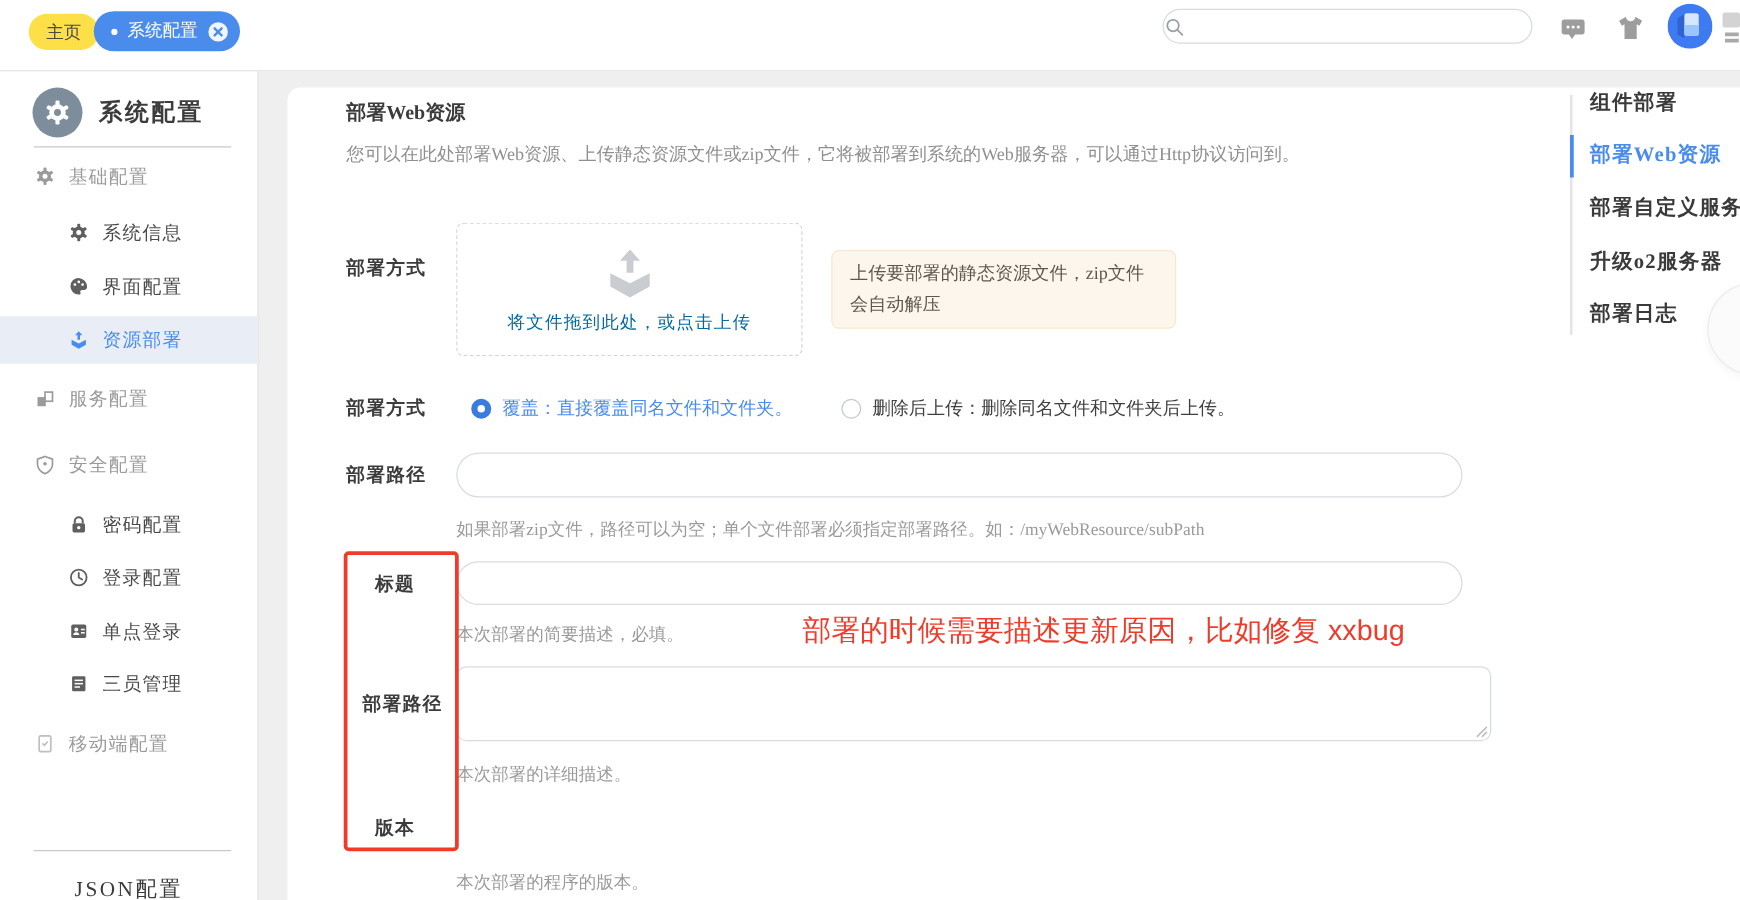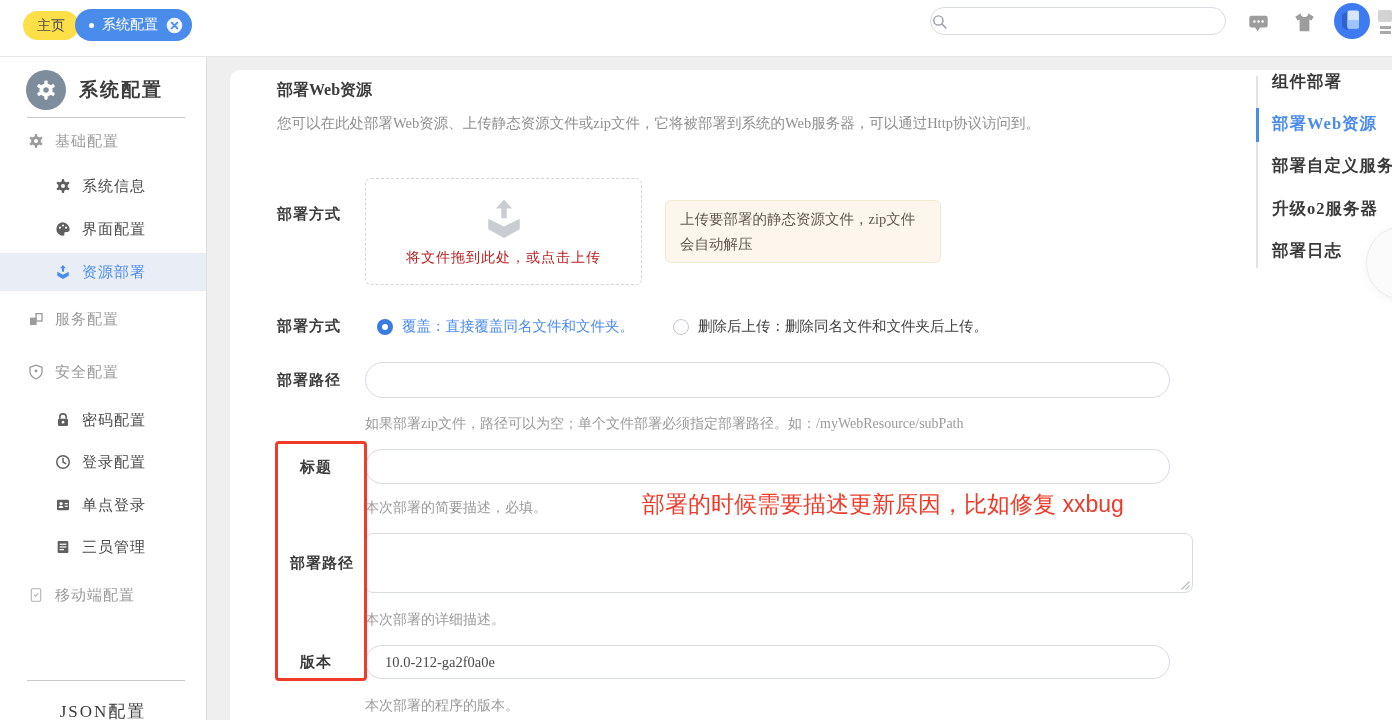--- a/index.html
+++ b/index.html
@@ -48,21 +48,21 @@
 
   
   .card{position:absolute;left:230px;top:70px;width:1162px;height:650px;background:#fff;border-radius:10px 0 0 0;z-index:10;}
   .main{position:absolute;left:230px;top:70px;width:1162px;height:650px;z-index:15;}
   .pg-title{position:absolute;left:47px;top:10px;font-size:16px;font-weight:700;color:#3b3b3b;}
   .pg-desc{position:absolute;left:47px;top:44px;font-size:14.5px;color:#8f8f8f;}
   .frm-label{position:absolute;font-size:15px;font-weight:700;color:#3c3c3c;letter-spacing:1px;}
   .hint{position:absolute;font-size:14px;color:#9a9a9a;}
   .dropzone{position:absolute;left:135px;top:108px;width:277px;height:107px;border:1.5px dashed #d2d5da;border-radius:6px;cursor:pointer;display:flex;flex-direction:column;align-items:center;justify-content:center;gap:8px;}
   .dz-ic{width:44px;height:44px;color:#c9cdd2;}
-  .dz-text{font-size:14px;color:#b91c1c;letter-spacing:1px;}
+  .dz-text{font-size:14px;color:#0369a1;letter-spacing:1px;}
   .tipbox{position:absolute;left:435px;top:130px;width:276px;height:63px;background:#fdf6ec;border:1px solid #f3e9d1;border-radius:6px;padding:6px 14px;font-size:14.5px;line-height:25px;color:#5f574d;}
   .radio{position:absolute;width:16px;height:16px;border-radius:50%;cursor:pointer;}
   .radio-on{background:#3a7be0;}
   .radio-on::after{content:"";position:absolute;left:5px;top:5px;width:6px;height:6px;border-radius:50%;background:#fff;}
   .radio-off{background:#fff;border:1px solid #c4c8ce;}
   .radio-lab{position:absolute;font-size:14.5px;cursor:pointer;}
   .radio-lab.on{color:#4a8cee;}
   .radio-lab.off{color:#3f3f3f;}
   .pill-input{position:absolute;border:1px solid #d8dbe1;border-radius:18px;background:#fff;outline:none;font-family:inherit;font-size:14.5px;color:#4a4a4a;padding:0 19px;}
   .area-input{position:absolute;border:1px solid #d8dbe1;border-radius:8px;background:#fff;outline:none;font-family:inherit;font-size:14.5px;color:#4a4a4a;padding:8px 14px;resize:none;}
@@ -315,21 +315,20 @@
     <span class="red-note">部署的时候需要描述更新原因，比如修复 xxbug</span>
 
     <span class="frm-label" style="left:60px;top:484px">部署路径</span>
     <textarea class="area-input" style="left: 135px; top: 463px; width: 828px; height: 60px;"></textarea>
     <svg class="ta-corner" style="left:950px;top:510px">
         <use href="#i-resize"></use>
       </svg>
     <span class="hint" style="left:135px;top:541px">本次部署的详细描述。</span>
 
     <span class="frm-label" style="left:70px;top:583px">版本</span>
-    <input class="pill-input" style="left: 135px; top: 575px; width: 805px; height: 34px;" type="text" value="10.0-212-ga2f0a0e">
     <span class="hint" style="left:135px;top:627px">本次部署的程序的版本。</span>
 
     <div class="red-box"></div>
   </main>
 
   <nav class="anchor">
     <div class="vline"></div>
     <div class="abar"></div>
     <div class="anchor-item" style="top:2px">组件部署</div>
     <div class="anchor-item active" style="top:44px">部署Web资源</div>

